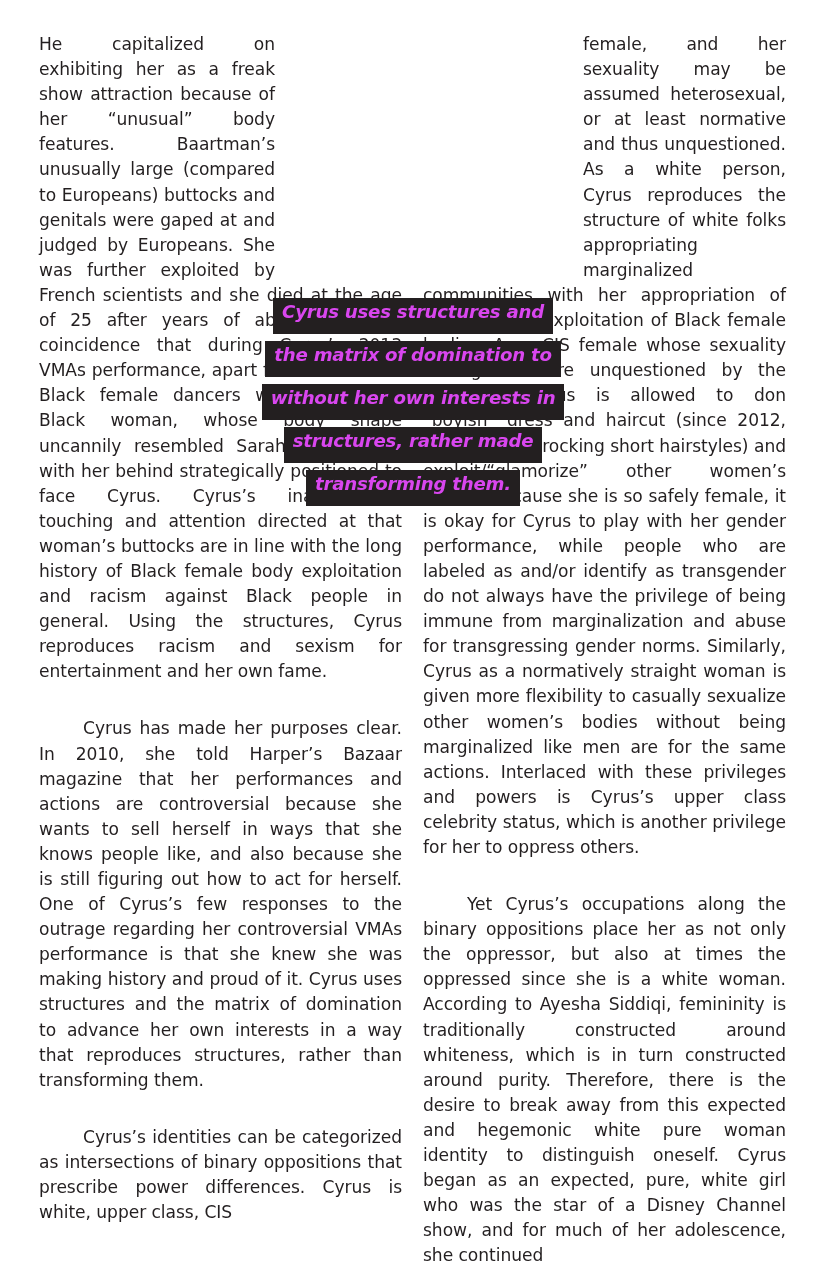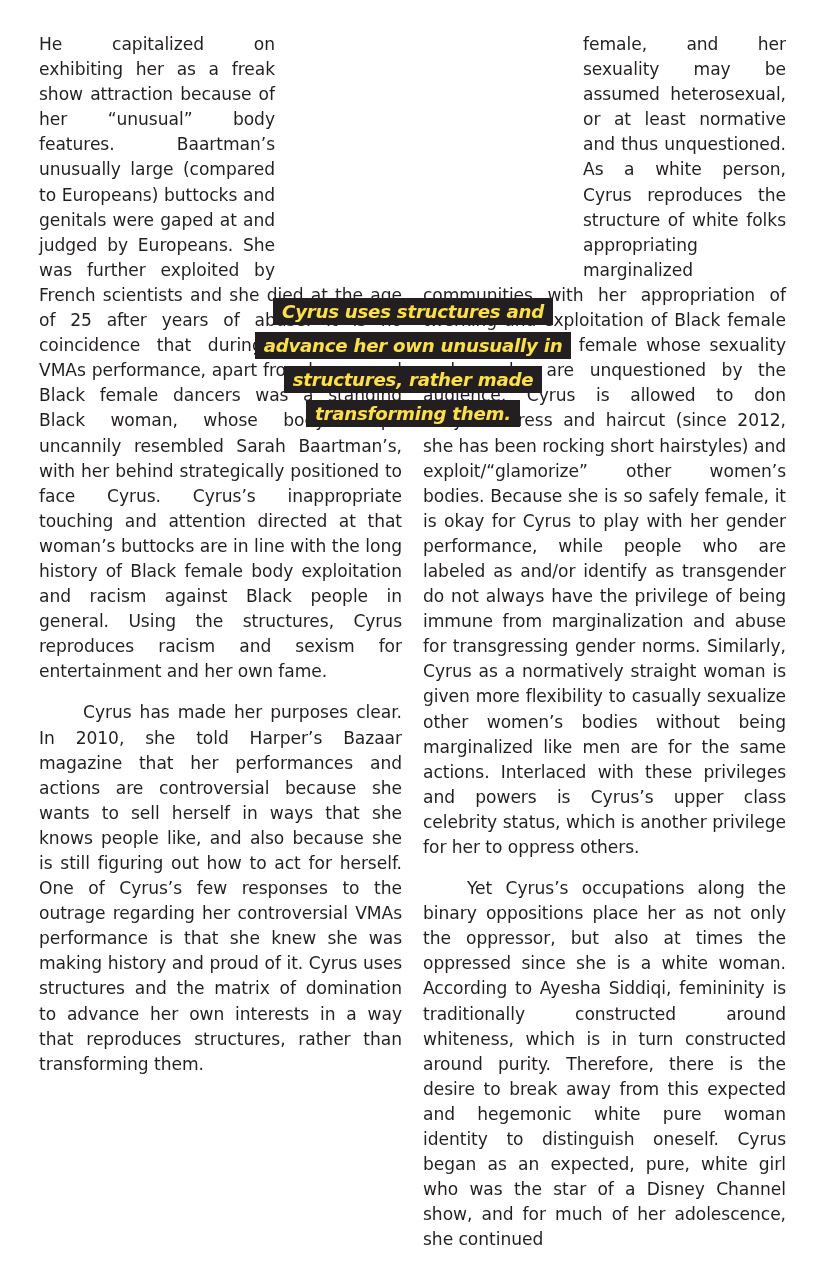--- a/index.html
+++ b/index.html
@@ -40,21 +40,21 @@
   .column.left  { left: 39px; }
   .column.right { left: 423px; }
 
   .column p {
     margin: 0;
   }
   .column p.indent {
     text-indent: 44px;
   }
   .column p.gap {
-    margin-top: 16px;
+    margin-top: 32px;
   }
 
   
   .column p { text-align-last: left; }
 
   
   
   .shim-left {
     float: right;
     width: 127px;
@@ -86,42 +86,44 @@
     pointer-events: none;
   }
   .pullquote .pq-line {
     display: block;
     margin-bottom: 7px;
   }
   .pullquote .pq-line:last-child { margin-bottom: 2px; }
   .pullquote .pq-line > span {
     display: inline-block;
     background: #231f20;
-    color: #fde047;
-    padding: 3px 9px 3px 9px;
+    color: #d946ef;
+    padding: 3px 9px 12px 9px;
     white-space: nowrap;
   }
 </style>
 </head>
 <body>
 
 <div class="page">
 
   <div class="column left">
     <div class="shim-left"></div>
     <p class="body">He capitalized on exhibiting her as a freak show attraction because of her “unusual” body features. Baartman’s unusually large (compared to Europeans) buttocks and genitals were gaped at and judged by Europeans. She was further exploited by French scientists and she died at the age of 25 after years of abuse. It is no coincidence that during Cyrus’s 2013 VMAs performance, apart from her normal Black female dancers was a standing Black woman, whose body shape uncannily resembled Sarah Baartman’s, with her behind strategically positioned to face Cyrus. Cyrus’s inappropriate touching and attention directed at that woman’s buttocks are in line with the long history of Black female body exploitation and racism against Black people in general. Using the structures, Cyrus reproduces racism and sexism for entertainment and her own fame.</p>
     <p class="body indent gap">Cyrus has made her purposes clear. In 2010, she told Harper’s Bazaar magazine that her performances and actions are controversial because she wants to sell herself in ways that she knows people like, and also because she is still figuring out how to act for herself. One of Cyrus’s few responses to the outrage regarding her controversial VMAs performance is that she knew she was making history and proud of it. Cyrus uses structures and the matrix of domination to advance her own interests in a way that reproduces structures, rather than transforming them.</p>
+    <p class="body indent gap">Cyrus’s identities can be categorized as intersections of binary oppositions that prescribe power differences. Cyrus is white, upper class, CIS</p>
   </div>
 
   <div class="column right">
     <div class="shim-right"></div>
     <p class="body">female, and her sexuality may be assumed heterosexual, or at least normative and thus unquestioned. As a white person, Cyrus reproduces the structure of white folks appropriating marginalized communities with her appropriation of twerking and exploitation of Black female bodies. As a CIS female whose sexuality and gender are unquestioned by the audience, Cyrus is allowed to don “boyish” dress and haircut (since 2012, she has been rocking short hairstyles) and exploit/“glamorize” other women’s bodies. Because she is so safely female, it is okay for Cyrus to play with her gender performance, while people who are labeled as and/or identify as transgender do not always have the privilege of being immune from marginalization and abuse for transgressing gender norms. Similarly, Cyrus as a normatively straight woman is given more flexibility to casually sexualize other women’s bodies without being marginalized like men are for the same actions. Interlaced with these privileges and powers is Cyrus’s upper class celebrity status, which is another privilege for her to oppress others.</p>
     <p class="body indent gap">Yet Cyrus’s occupations along the binary oppositions place her as not only the oppressor, but also at times the oppressed since she is a white woman. According to Ayesha Siddiqi, femininity is traditionally constructed around whiteness, which is in turn constructed around purity. Therefore, there is the desire to break away from this expected and hegemonic white pure woman identity to distinguish oneself. Cyrus began as an expected, pure, white girl who was the star of a Disney Channel show, and for much of her adolescence, she continued</p>
   </div>
 
   <div class="pullquote">
     <span class="pq-line"><span>Cyrus uses structures and</span></span>
-    <span class="pq-line"><span>advance her own unusually in</span></span>
+    <span class="pq-line"><span>the matrix of domination to</span></span>
+    <span class="pq-line"><span>without her own interests in</span></span>
     <span class="pq-line"><span>structures, rather made</span></span>
     <span class="pq-line"><span>transforming them.</span></span>
   </div>
 
 </div>
 
 </body></html>

